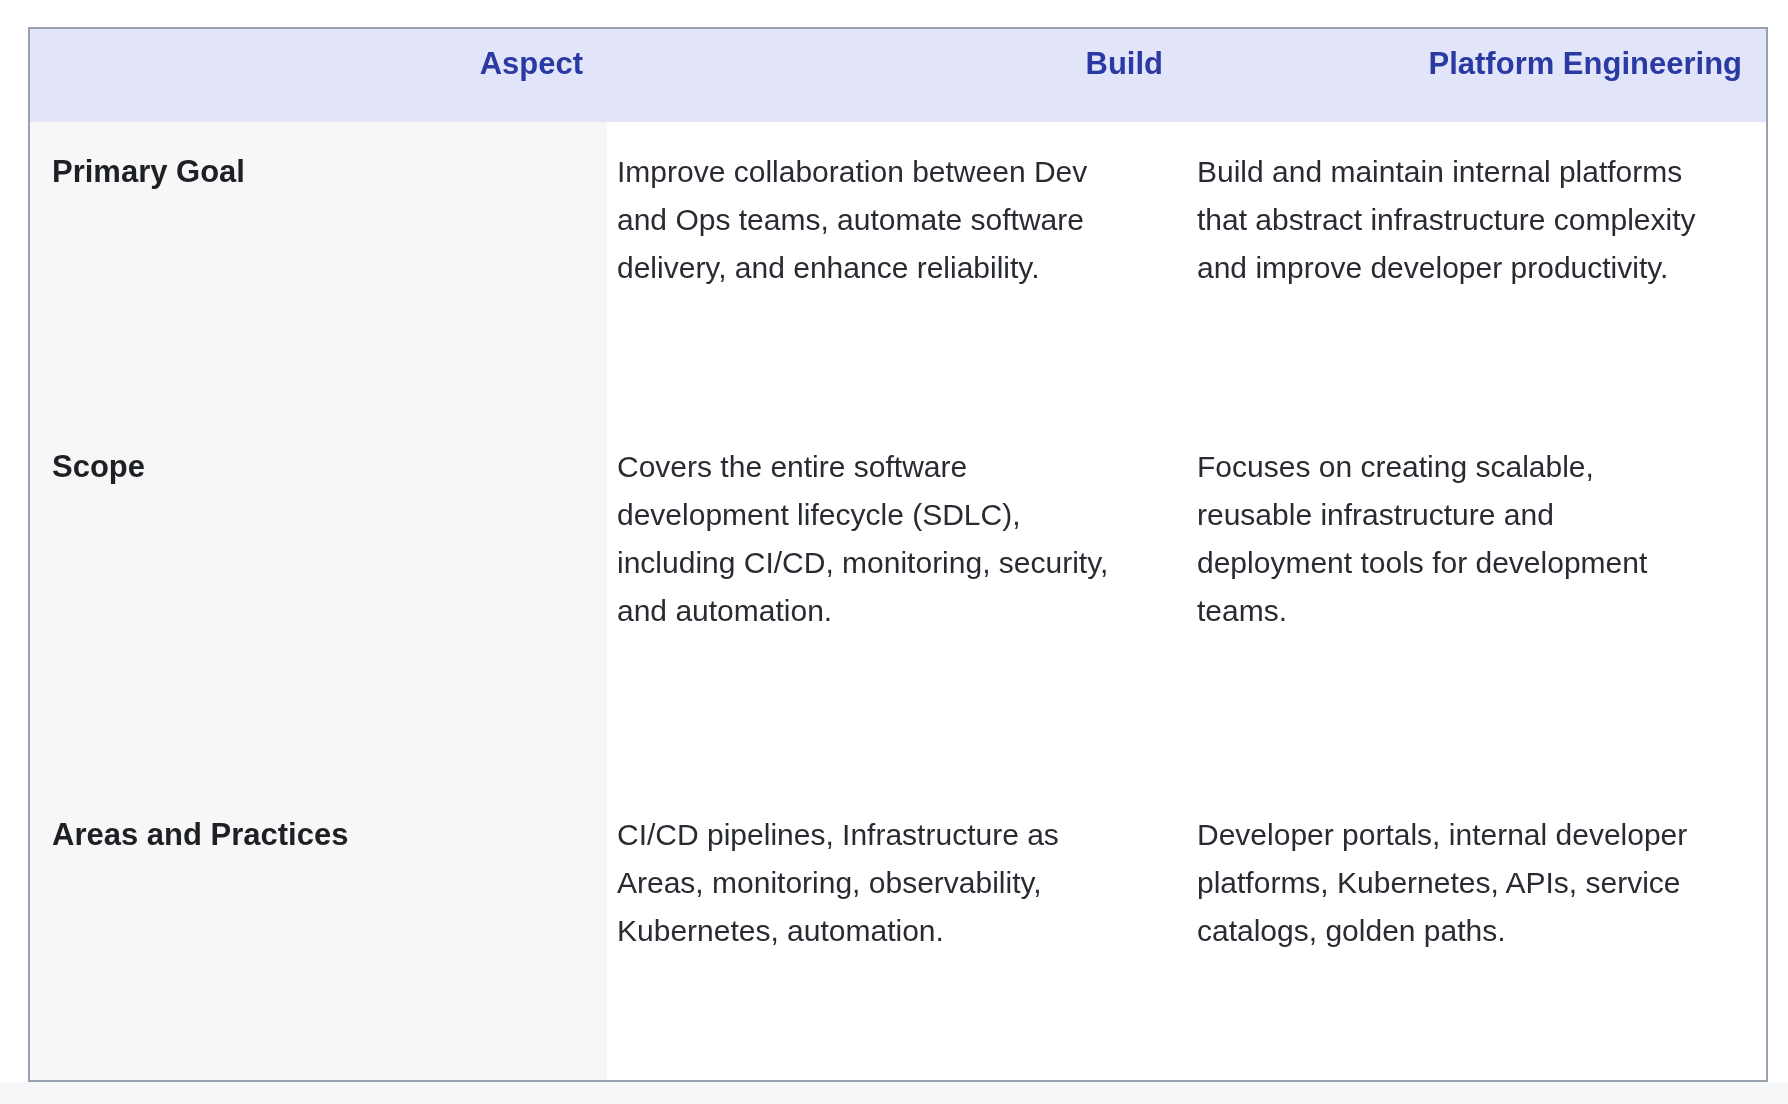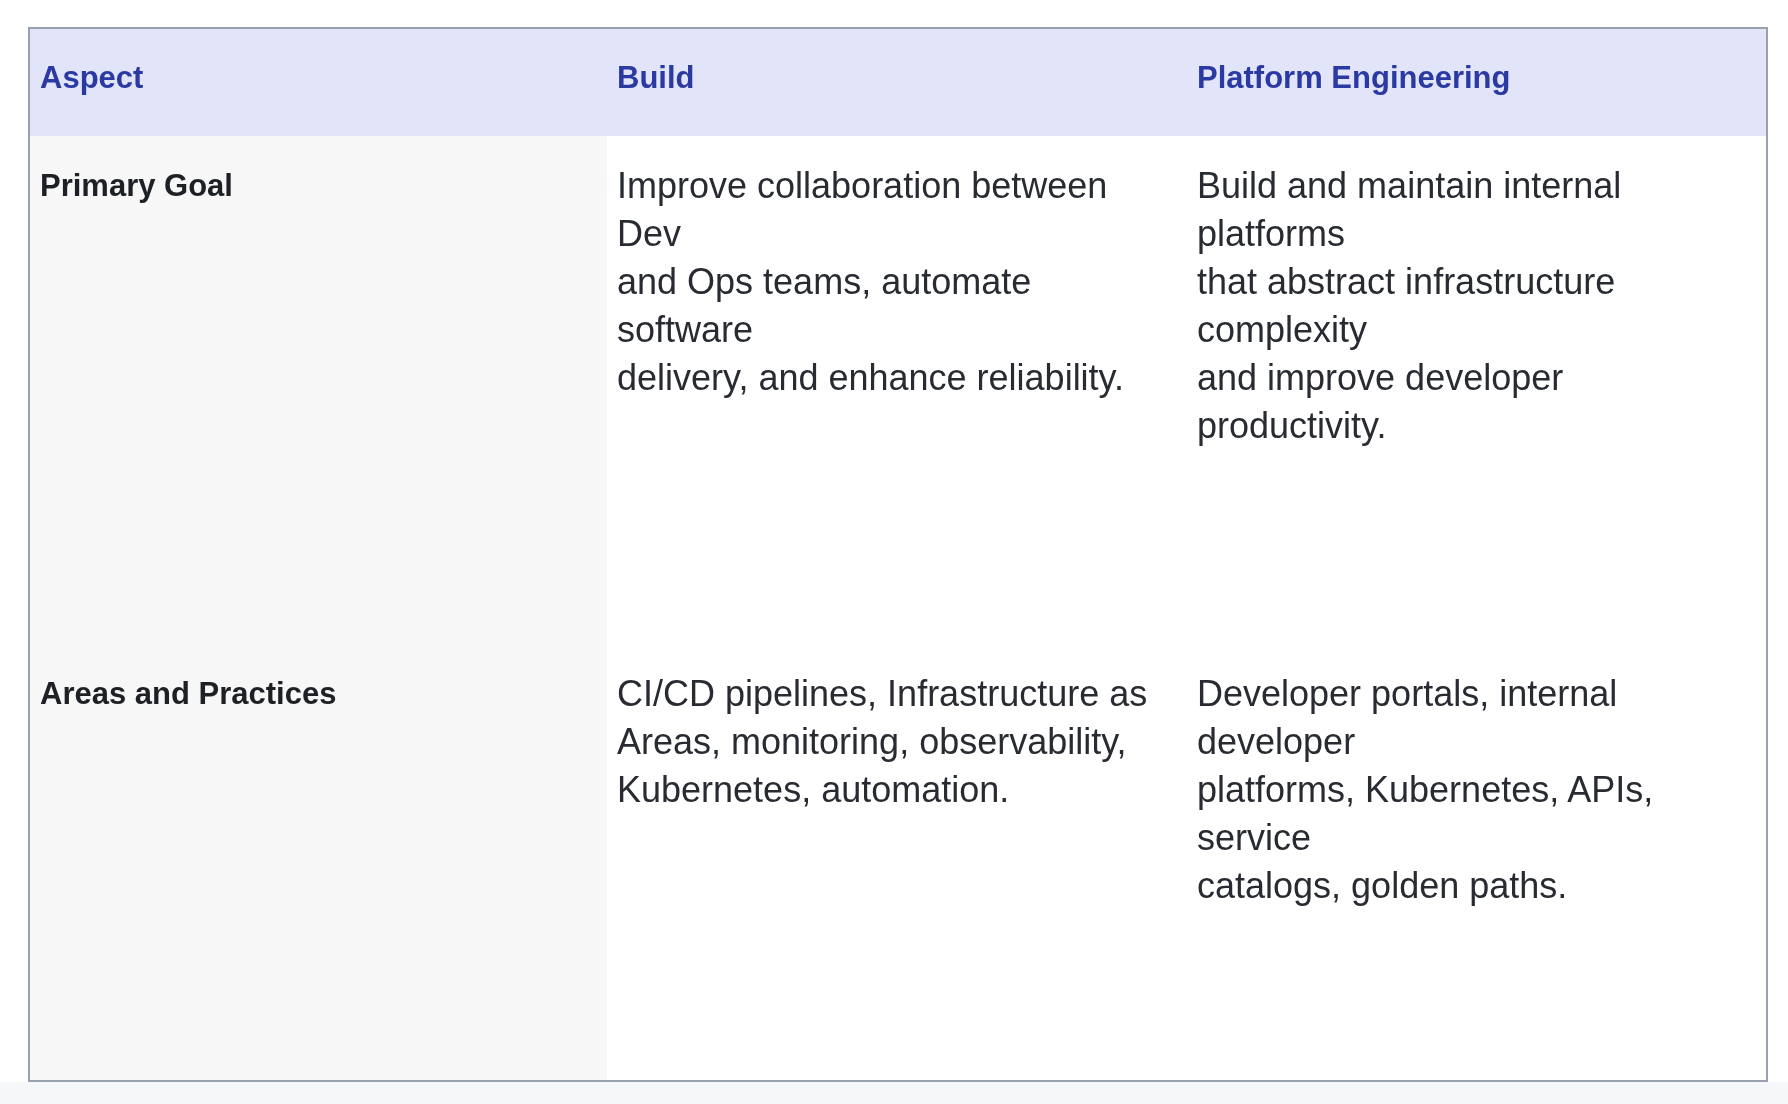--- a/index.html
+++ b/index.html
@@ -40,39 +40,39 @@
     table-layout: fixed;
   }
   col.c1 { width: 577px; }
   col.c2 { width: 580px; }
   thead th {
     background: var(--header_bg, #e2e5fa);
     color: var(--header_text, #2a3aa2);
     font-size: 31px;
     font-weight: 700;
     line-height: 36px;
-    text-align: left;
+    text-align: right;
     vertical-align: top;
-    padding: 31px 24px 40px 10px;
+    padding: 17px 24px 40px 10px;
     height: 34px; 
   }
   tbody th.row-label {
     background: var(--aspect_col_bg, #f7f7f8);
     color: var(--label_text, #1d2025);
     font-size: 31px;
     font-weight: 700;
     line-height: 48px;
     text-align: left;
     vertical-align: top;
-    padding: 26px 24px 22px 10px;
+    padding: 26px 24px 22px 22px;
   }
   tbody td.cell {
     background: #ffffff;
     color: var(--body_text, #282c32);
-    font-size: 36px;
+    font-size: 30px;
     font-weight: 400;
     line-height: 48px;
     text-align: left;
     vertical-align: top;
     padding: 26px 30px 22px 10px;
     white-space: pre-line;
   }
 </style>
 </head>
 <body style="--page_bg: #ffffff; --footer_strip: #f5f7f9; --border: #99a1b0; --header_bg: #e2e5fa; --header_text: #2a3aa2; --aspect_col_bg: #f7f7f8; --label_text: #1d2025; --body_text: #282c32;">
@@ -95,20 +95,31 @@
       <tr>
         <th class="row-label">Primary Goal</th>
         <td class="cell">Improve collaboration between Dev
 and Ops teams, automate software
 delivery, and enhance reliability.</td>
         <td class="cell">Build and maintain internal platforms
 that abstract infrastructure complexity
 and improve developer productivity.</td>
       </tr>
       <tr>
+        <th class="row-label">Scope</th>
+        <td class="cell">Covers the entire software
+development lifecycle (SDLC),
+including CI/CD, monitoring, security,
+and automation.</td>
+        <td class="cell">Focuses on creating scalable,
+reusable infrastructure and
+deployment tools for development
+teams.</td>
+      </tr>
+      <tr>
         <th class="row-label">Areas and Practices</th>
         <td class="cell">CI/CD pipelines, Infrastructure as
 Areas, monitoring, observability,
 Kubernetes, automation.</td>
         <td class="cell">Developer portals, internal developer
 platforms, Kubernetes, APIs, service
 catalogs, golden paths.</td>
       </tr>
     </tbody>
   </table>

